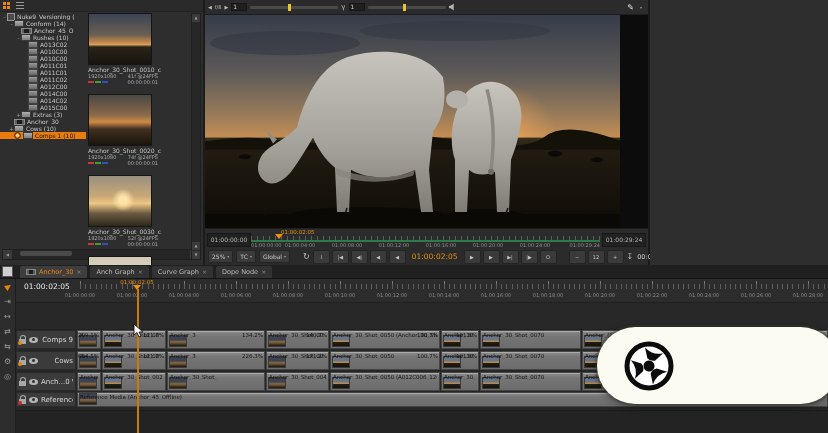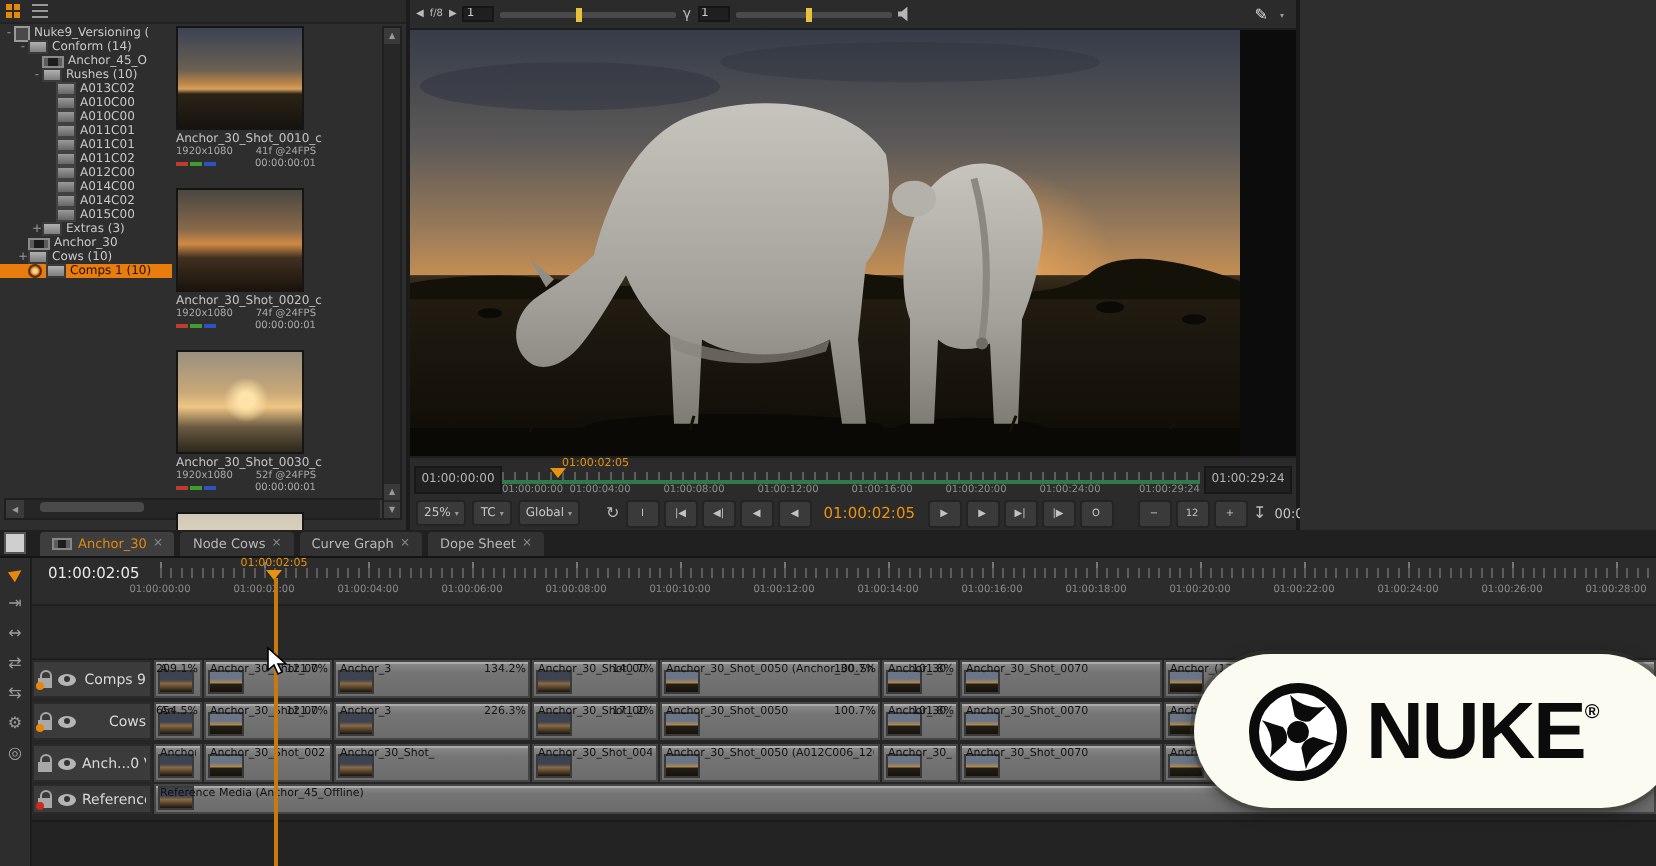--- a/index.html
+++ b/index.html
@@ -445,29 +445,29 @@
 
   <div class="bottom">
     <div class="tabbar">
       <span class="panes-icon"></span>
     <div class="tab active">
           <span class="tab-ic"></span>
           <span class="tab-lb">Anchor_30</span>
           <span class="tab-x">×</span>
         </div>
         <div class="tab">
-          <span class="tab-lb">Node Cows</span>
+          <span class="tab-lb">Anch Graph</span>
           <span class="tab-x">×</span>
         </div>
         <div class="tab">
           <span class="tab-lb">Curve Graph</span>
           <span class="tab-x">×</span>
         </div>
         <div class="tab">
-          <span class="tab-lb">Dope Sheet</span>
+          <span class="tab-lb">Dope Node</span>
           <span class="tab-x">×</span>
         </div>
       </div>
 
     <div class="tl-tools">
         <div class="tool act">▶</div>
         <div class="tool">⇥</div>
         <div class="tool">↔</div>
         <div class="tool">⇄</div>
         <div class="tool">⇆</div>
@@ -659,20 +659,19 @@
     <div class="nuke-logo">
       <svg width="52" height="52" viewBox="-26 -26 52 52">
         <circle r="22" fill="#ffffff" stroke="#0b0b0b" stroke-width="5"></circle>
         <g fill="#0b0b0b" transform="rotate(18)">
           <path d="M 4 -6.93 L 9.5 -16.45 A 19 19 0 0 1 -9.5 -16.45 L -4 -6.93 A 8 8 0 0 0 4 -6.93 Z"></path>
           <path transform="rotate(120)" d="M 4 -6.93 L 9.5 -16.45 A 19 19 0 0 1 -9.5 -16.45 L -4 -6.93 A 8 8 0 0 0 4 -6.93 Z"></path>
           <path transform="rotate(240)" d="M 4 -6.93 L 9.5 -16.45 A 19 19 0 0 1 -9.5 -16.45 L -4 -6.93 A 8 8 0 0 0 4 -6.93 Z"></path>
           <circle r="5.5"></circle>
         </g>
       </svg>
-      <span class="nuke-word"><span>NUKE</span><sup class="nuke-reg">®</sup></span>
     </div>
 
     <svg class="cursor" style="left:133px;top:58px" width="12" height="16" viewBox="0 0 12 16">
       <path d="M1,1 L1,12 L4,9.5 L6,14 L8,13 L6,9 L10,9 Z" fill="#fff" stroke="#000" stroke-width="0.8"></path>
     </svg>
   </div>
 </div>
 
 </body></html>

